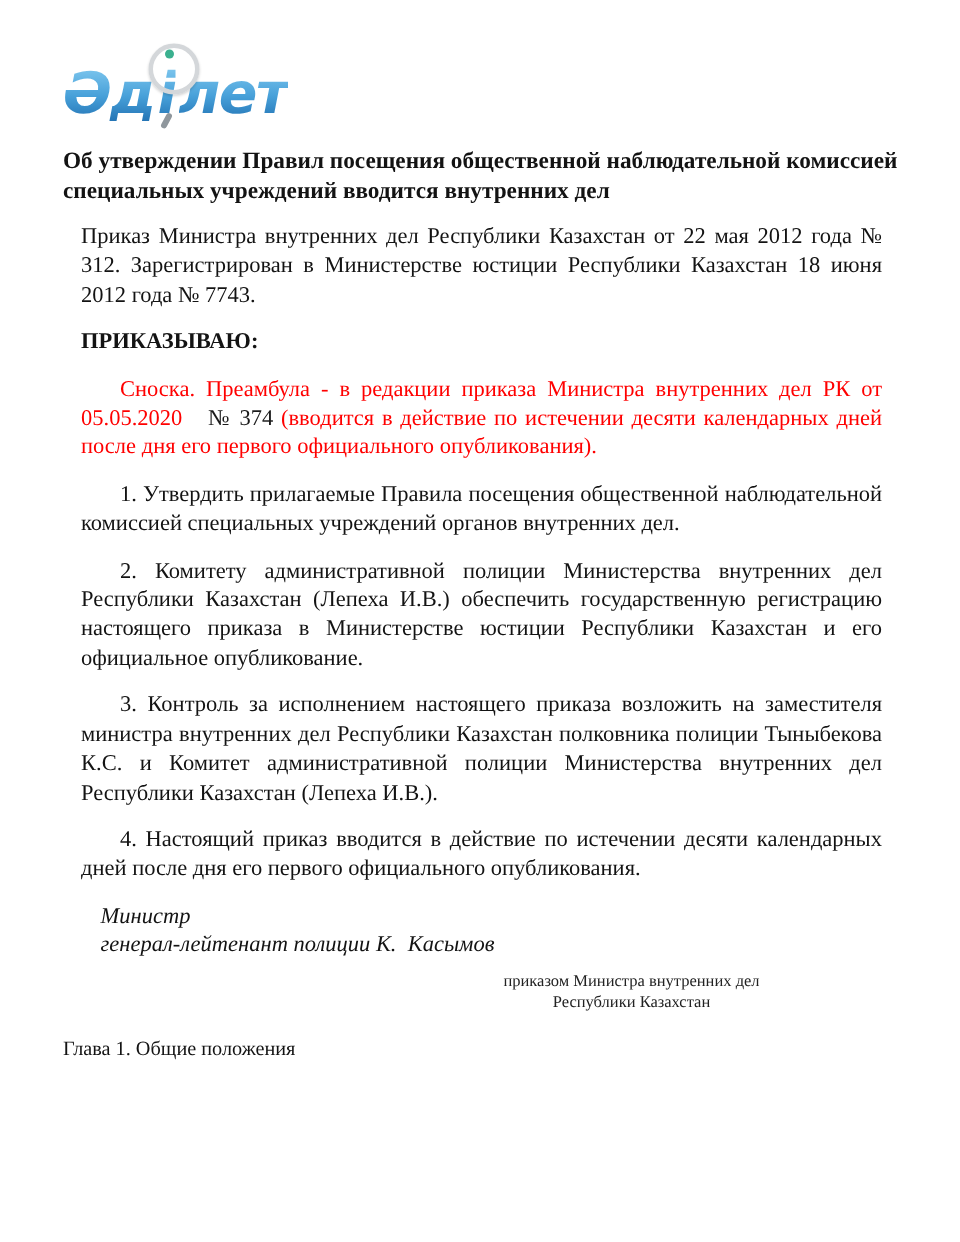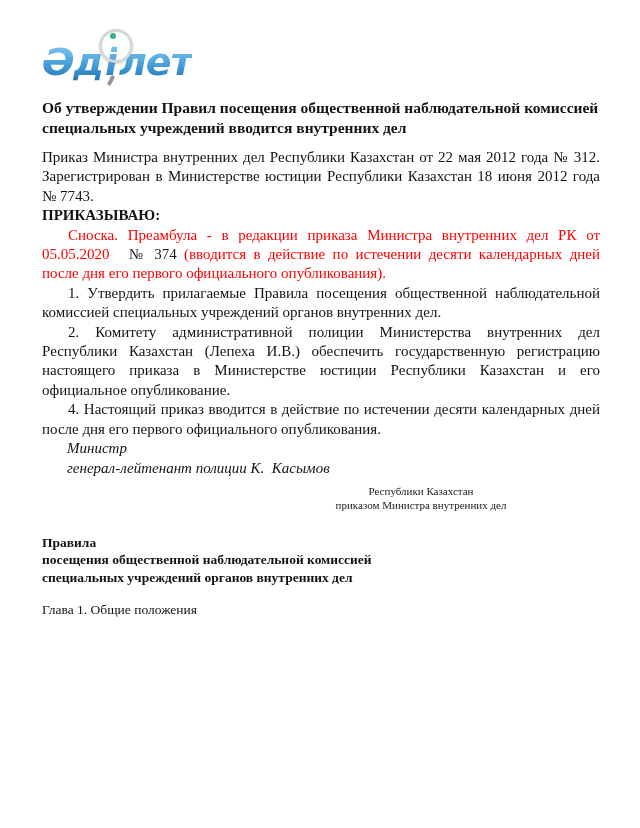--- a/index.html
+++ b/index.html
@@ -61,28 +61,28 @@
 
   
   .title {
     margin:0 0 11px 0;
     font-size:15.5px;
     font-weight:bold;
     line-height:19.5px;
     text-align:left;
   }
   .para {
-    margin:0;
+    margin:12px;
     font-size:15px;
     line-height:19.4px;
     text-align:justify;
   }
   .indent { text-indent:26px; }
   .prikaz {
-    margin:0;
+    margin:12px;
     font-size:15px;
     line-height:19.4px;
     font-weight:bold;
   }
   .footnote .red { color:#ff0000; }
   .footnote .blk { color:#1a1a1a;padding-left:12px; }
   .sig {
     margin:0;
     padding-left:25px;
     font-size:15px;
@@ -124,31 +124,27 @@
 
   <p class="para">Приказ Министра внутренних дел Республики Казахстан от 22 мая 2012 года № 312. Зарегистрирован в Министерстве юстиции Республики Казахстан 18 июня 2012 года № 7743.</p>
 
 
   <p class="prikaz">ПРИКАЗЫВАЮ:</p>
 
   <p class="para indent footnote"><span class="red">Сноска. Преамбула - в редакции приказа Министра внутренних дел РК от 05.05.2020</span><span class="blk"> № 374 </span><span class="red">(вводится в действие по истечении десяти календарных дней после дня его первого официального опубликования).</span></p>
 
   <p class="para indent">1. Утвердить прилагаемые Правила посещения общественной наблюдательной комиссией специальных учреждений органов внутренних дел.</p>
   <p class="para indent">2. Комитету административной полиции Министерства внутренних дел Республики Казахстан (Лепеха И.В.) обеспечить государственную регистрацию настоящего приказа в Министерстве юстиции Республики Казахстан и его официальное опубликование.</p>
+  <p class="para indent">3. Контроль за исполнением настоящего приказа возложить на заместителя министра внутренних дел Республики Казахстан полковника полиции Тыныбекова К.С. и Комитет административной полиции Министерства внутренних дел Республики Казахстан (Лепеха И.В.).</p>
   <p class="para indent">4. Настоящий приказ вводится в действие по истечении десяти календарных дней после дня его первого официального опубликования.</p>
 
   <p class="sig">Министр</p>
   <p class="sig">генерал-лейтенант полиции К.  Касымов</p>
 
   <div class="approval">
+    <div>приказом Министра внутренних дел</div>
     <div>Республики Казахстан</div>
-    <div>приказом Министра внутренних дел</div>
   </div>
 
-  <div class="rules-heading">
-    <div>Правила</div>
-    <div>посещения общественной наблюдательной комиссией</div>
-    <div>специальных учреждений органов внутренних дел</div>
-  </div>
 
   <h2 class="chapter">Глава 1. Общие положения</h2>
 
 </div>
 
 </body></html>

